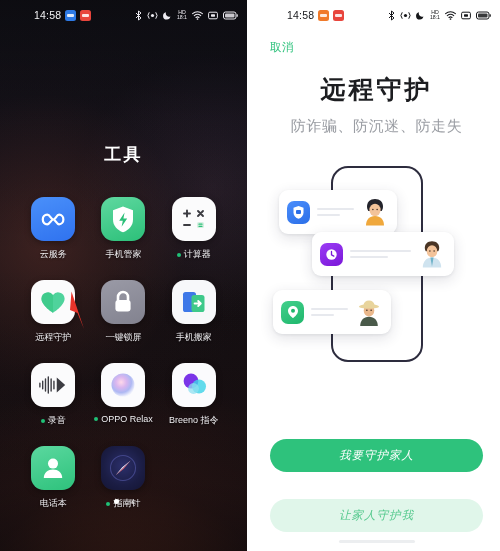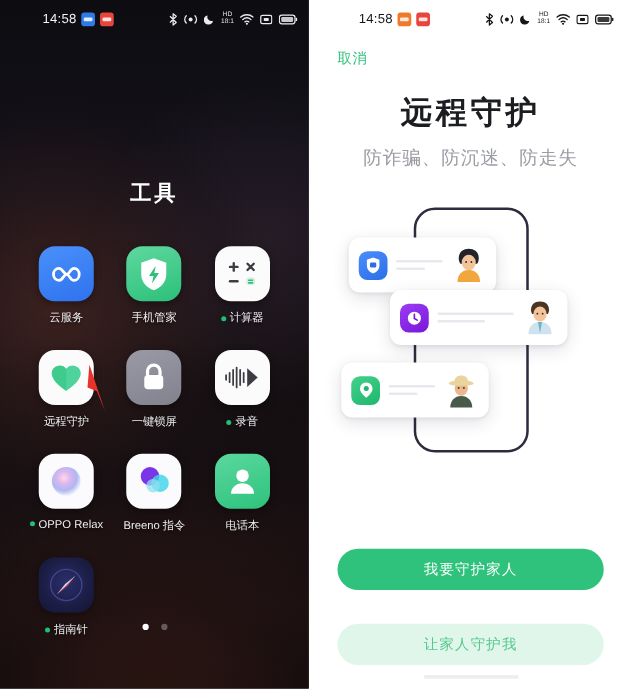--- a/index.html
+++ b/index.html
@@ -181,20 +181,21 @@
   .card-b { left: 59px; top: 82px;  width: 142px; }
   .card-c { left: 20px; top: 140px; width: 118px; }
 
   
   .cta-wrap { position: absolute; left: 0; right: 0; bottom: 0; padding: 0 17px 8px; }
   .btn {
     display: block; width: 100%; height: 33px;
     border: none; border-radius: 17px;
     font-size: 11.5px; font-family: inherit; letter-spacing: 1px;
     cursor: pointer;
+    font-style: italic;
   }
   .btn-primary { background: #2ec27c; color: #ffffff; }
   .btn-secondary { background: #e0f6ea; color: #54c98d; margin-top: 27px; }
   .home-ind { width: 76px; height: 3px; border-radius: 2px; background: #eceef0; margin: 8px auto 0; }
 </style>
 </head>
 <body>
 
 <div class="screens">
 
@@ -306,20 +307,32 @@
           <svg width="22" height="24" viewBox="0 0 22 24">
               <path d="M6 10V7a5 5 0 0110 0v3" fill="none" stroke="#fff" stroke-width="2.6" stroke-linecap="round"></path>
               <rect x="3.4" y="10" width="15.2" height="11.4" rx="3" fill="#fff"></rect>
             </svg>
         </div>
         <div class="app-label">
             <span>一键锁屏</span>
           </div>
       </div>
 
+      <div class="app">
+        <div class="icon ic-move">
+          <svg width="28" height="28" viewBox="0 0 28 28">
+              <rect x="3" y="4" width="13" height="20" rx="2.6" fill="#3e78e8"></rect>
+              <rect x="11.5" y="7" width="13" height="17" rx="2.6" fill="#3ec98a"></rect>
+              <path d="M14.6 15.5h6M18.2 13l2.6 2.5-2.6 2.5" fill="none" stroke="#fff" stroke-width="1.9" stroke-linecap="round" stroke-linejoin="round"></path>
+            </svg>
+        </div>
+        <div class="app-label">
+            <span>手机搬家</span>
+          </div>
+      </div>
 
       <div class="app">
         <div class="icon ic-white">
           <svg width="30" height="22" viewBox="0 0 32 22">
             <g stroke="#3c3c42" stroke-width="1.5" stroke-linecap="round">
               <path d="M2 9v4M5 7v8M8 4.5v13M11 2.5v17M14 4.5v13M17 7v8"></path>
             </g>
             <path d="M20 3l9 8-9 8z" fill="#3c3c42"></path>
           </svg>
         </div>

